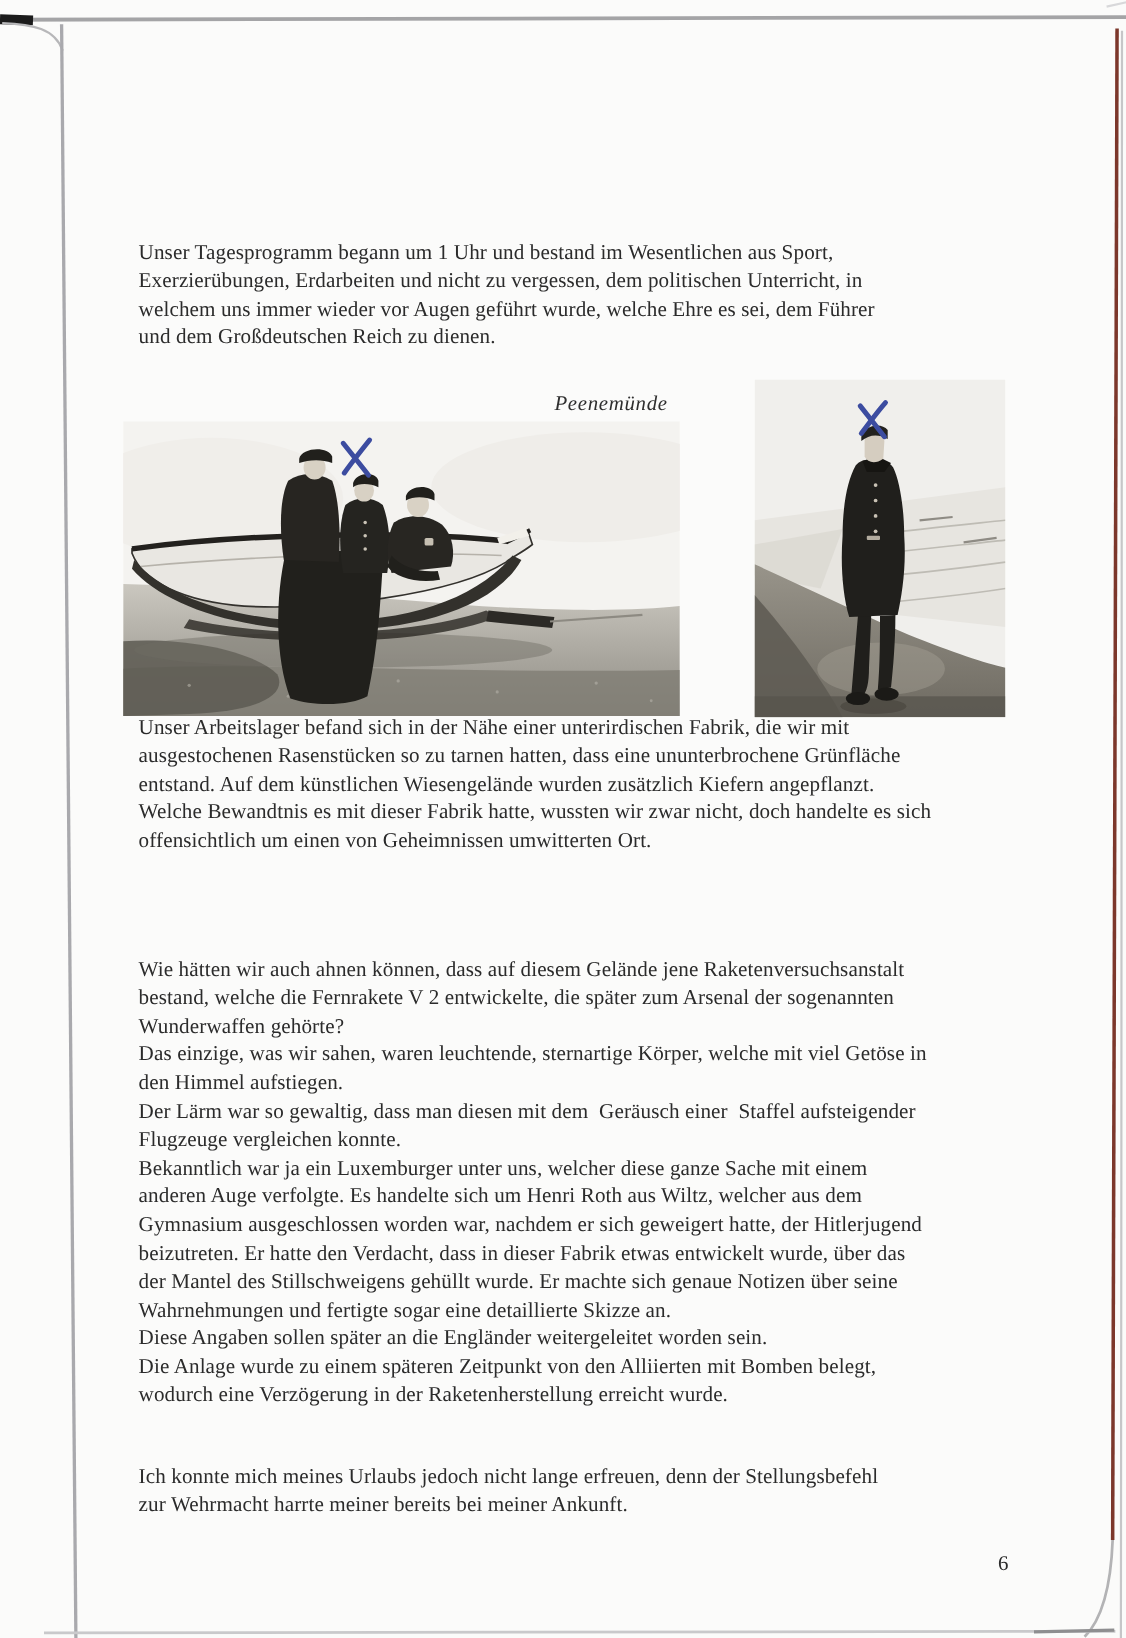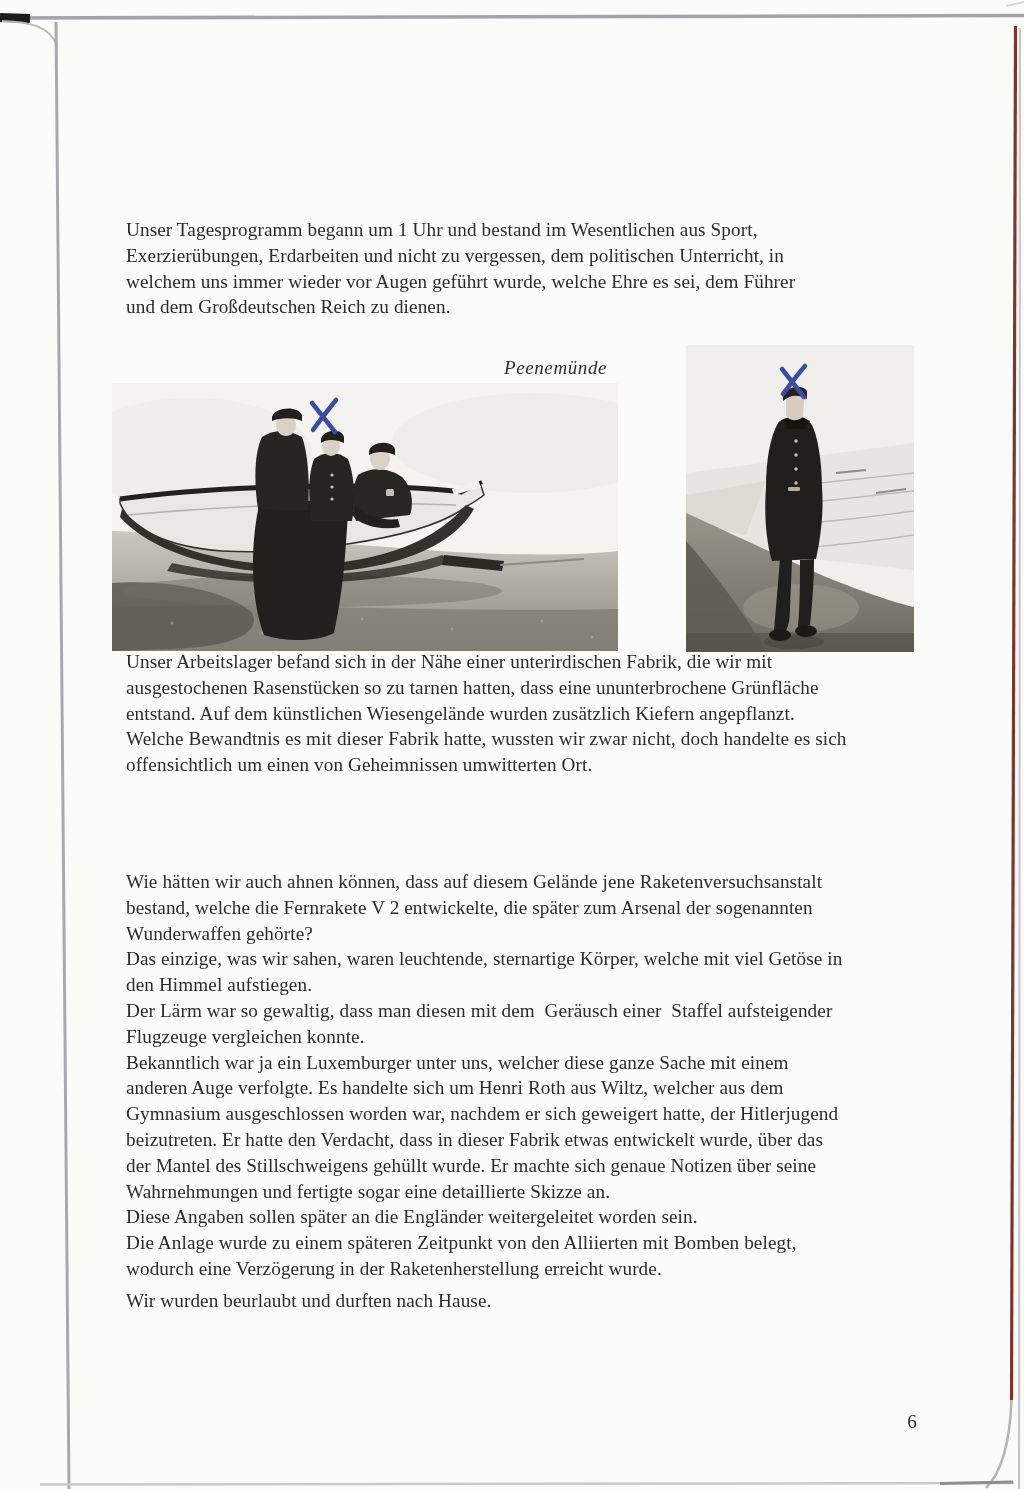--- a/index.html
+++ b/index.html
@@ -194,17 +194,18 @@
 Flugzeuge vergleichen konnte.
 Bekanntlich war ja ein Luxemburger unter uns, welcher diese ganze Sache mit einem
 anderen Auge verfolgte. Es handelte sich um Henri Roth aus Wiltz, welcher aus dem
 Gymnasium ausgeschlossen worden war, nachdem er sich geweigert hatte, der Hitlerjugend
 beizutreten. Er hatte den Verdacht, dass in dieser Fabrik etwas entwickelt wurde, über das
 der Mantel des Stillschweigens gehüllt wurde. Er machte sich genaue Notizen über seine
 Wahrnehmungen und fertigte sogar eine detaillierte Skizze an.
 Diese Angaben sollen später an die Engländer weitergeleitet worden sein.
 Die Anlage wurde zu einem späteren Zeitpunkt von den Alliierten mit Bomben belegt,
 wodurch eine Verzögerung in der Raketenherstellung erreicht wurde.</div>
-  <div class="para" style="top:1288px">Wir wurden beurlaubt und durften nach Hause.</div>
+  <div class="para" style="top:1330px">Ich konnte mich meines Urlaubs jedoch nicht lange erfreuen, denn der Stellungsbefehl
+zur Wehrmacht harrte meiner bereits bei meiner Ankunft.</div>
 
   <div class="page-number">6</div>
 
 </div>
 
 </body></html>

